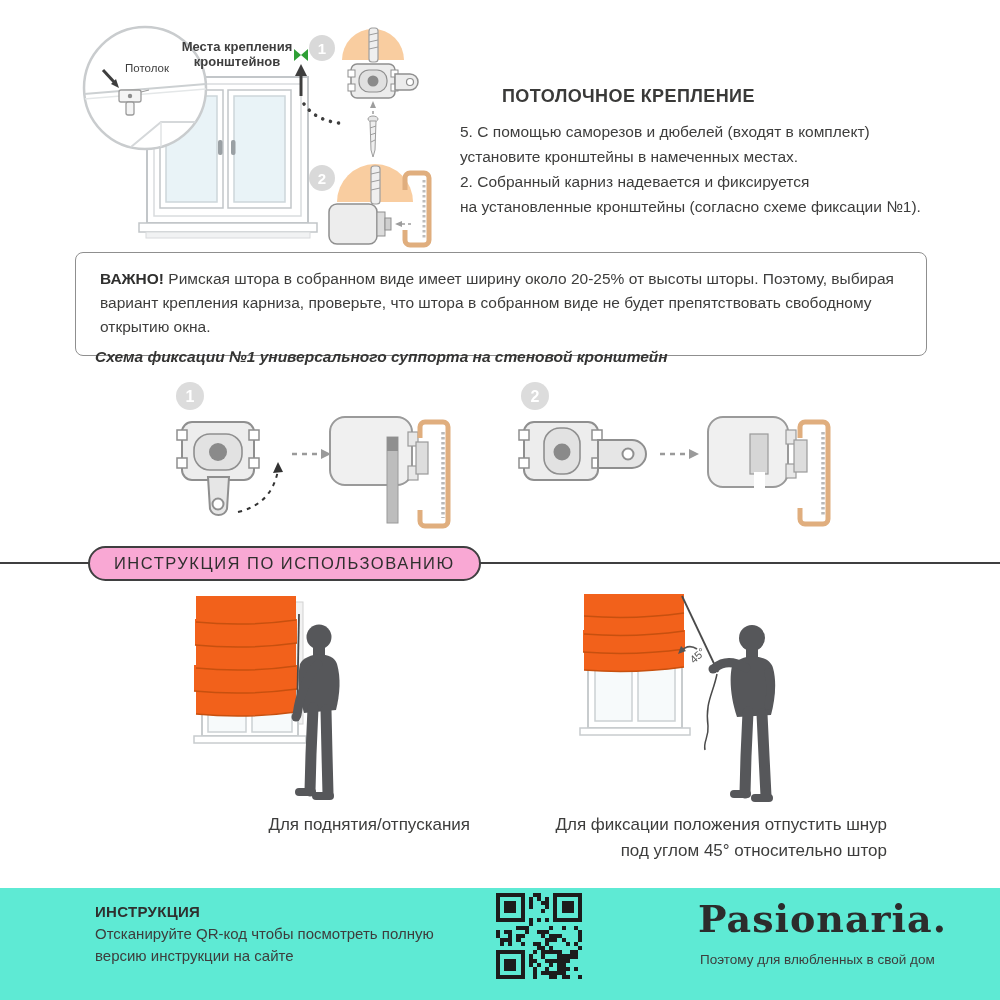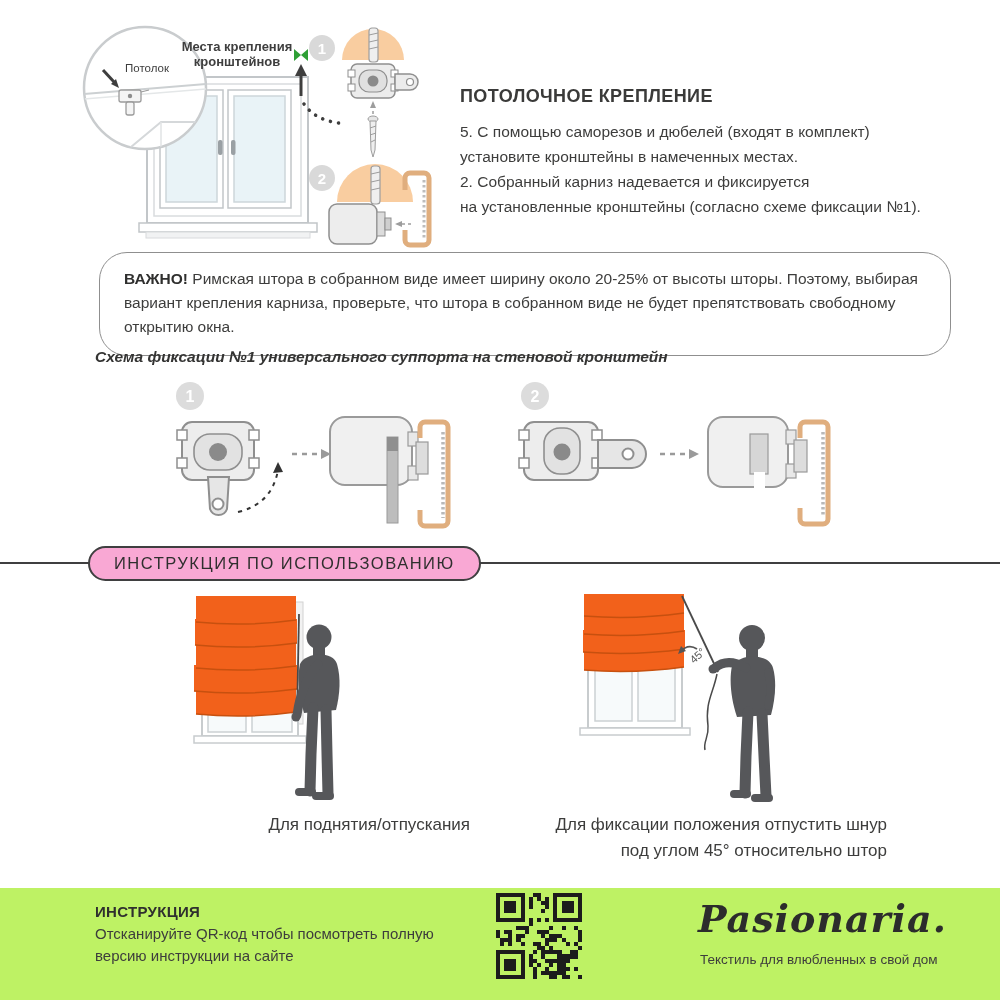--- a/index.html
+++ b/index.html
@@ -2,47 +2,47 @@
 <html><head>
 <meta charset="utf-8">
 <style>
   html,body{margin:0;padding:0;background:#fff;}
   .page{
     position:relative;width:1000px;height:1000px;background:#fff;overflow:hidden;
     font-family:"Liberation Sans",sans-serif;color:#3d3d3c;
   }
   .abs{position:absolute;}
   
-  .cm-title{font-size:18px;font-weight:bold;letter-spacing:.4px;color:#3a3a39;}
+  .cm-title{font-size:18px;font-weight:bold;letter-spacing:.4px;color:#3a3a39;margin-left:42px;}
   .cm-line{font-size:15.5px;line-height:25px;color:#3d3d3c;}
   
   .important{
-    left:75px;top:252px;width:802px;border:1.5px solid #8f8f8f;border-radius:28px;
-    padding:14px 24px 16px 24px;font-size:15.5px;line-height:24px;color:#3d3d3c;background:#fff;margin-left:24px;
+    left:75px;top:252px;width:802px;border:1.5px solid #8f8f8f;border-radius:8px;
+    padding:14px 24px 16px 24px;font-size:15.5px;line-height:24px;color:#3d3d3c;background:#fff;
   }
   .important b{color:#2f2f2e;}
   
   .scheme-title{left:95px;top:348px;font-size:15.5px;font-weight:bold;color:#343433;font-style:italic;}
   
   .divider-line{left:0;top:562px;width:1000px;height:2px;background:#3f3f40;}
   .divider-pill{
     left:88px;top:546px;height:31px;line-height:31px;padding:0 24px;background:#f9a8d4;
     border:2px solid #3f3f40;border-radius:18px;font-size:16.5px;font-weight:400;
     letter-spacing:1.5px;color:#2f2f2e;white-space:nowrap;
   }
   
   .caption{font-size:17px;line-height:26px;color:#3d3d3c;text-align:right;}
   
-  .footer{left:0;top:888px;width:1000px;height:112px;background:#bef264;}
+  .footer{left:0;top:888px;width:1000px;height:112px;background:#5eead4;}
   .f-title{left:95px;top:15px;font-size:15px;font-weight:bold;color:#2f2f2e;letter-spacing:.3px;position:absolute;}
   .f-line{font-size:15px;color:#3d3d3c;position:absolute;left:95px;}
   .qr{left:496px;top:5px;width:86px;height:86px;display:grid;position:absolute;
       grid-template-columns:repeat(21,1fr);grid-template-rows:repeat(21,1fr);}
   .qr div.on{background:#1c1c1c;}
-  .brand{left:698px;top:8px;position:absolute;font-family:"DejaVu Serif",serif;font-style:italic;
+  .brand{left:698px;top:8px;position:absolute;font-family:"DejaVu Serif",serif;
          font-weight:bold;font-size:38px;color:#2c2c2c;letter-spacing:1px;}
   .tagline{left:700px;top:64px;position:absolute;font-size:13.5px;color:#3d3d3c;}
   svg text{font-family:"Liberation Sans",sans-serif;}
 </style>
 </head>
 <body>
 
 <div class="page">
 
   <svg class="abs" style="left:75px;top:20px" width="370" height="228" viewBox="0 0 370 228">
@@ -749,16 +749,16 @@
         <div class="on"></div>
         <div class="on"></div>
         <div></div>
         <div class="on"></div>
         <div class="on"></div>
         <div></div>
         <div></div>
         <div class="on"></div>
       </div>
     <div class="brand">Pasionaria.</div>
-    <div class="tagline">Текстиль для влюбленных в свой дом</div>
+    <div class="tagline">Поэтому для влюбленных в свой дом</div>
   </div>
 
 </div>
 
 </body></html>

